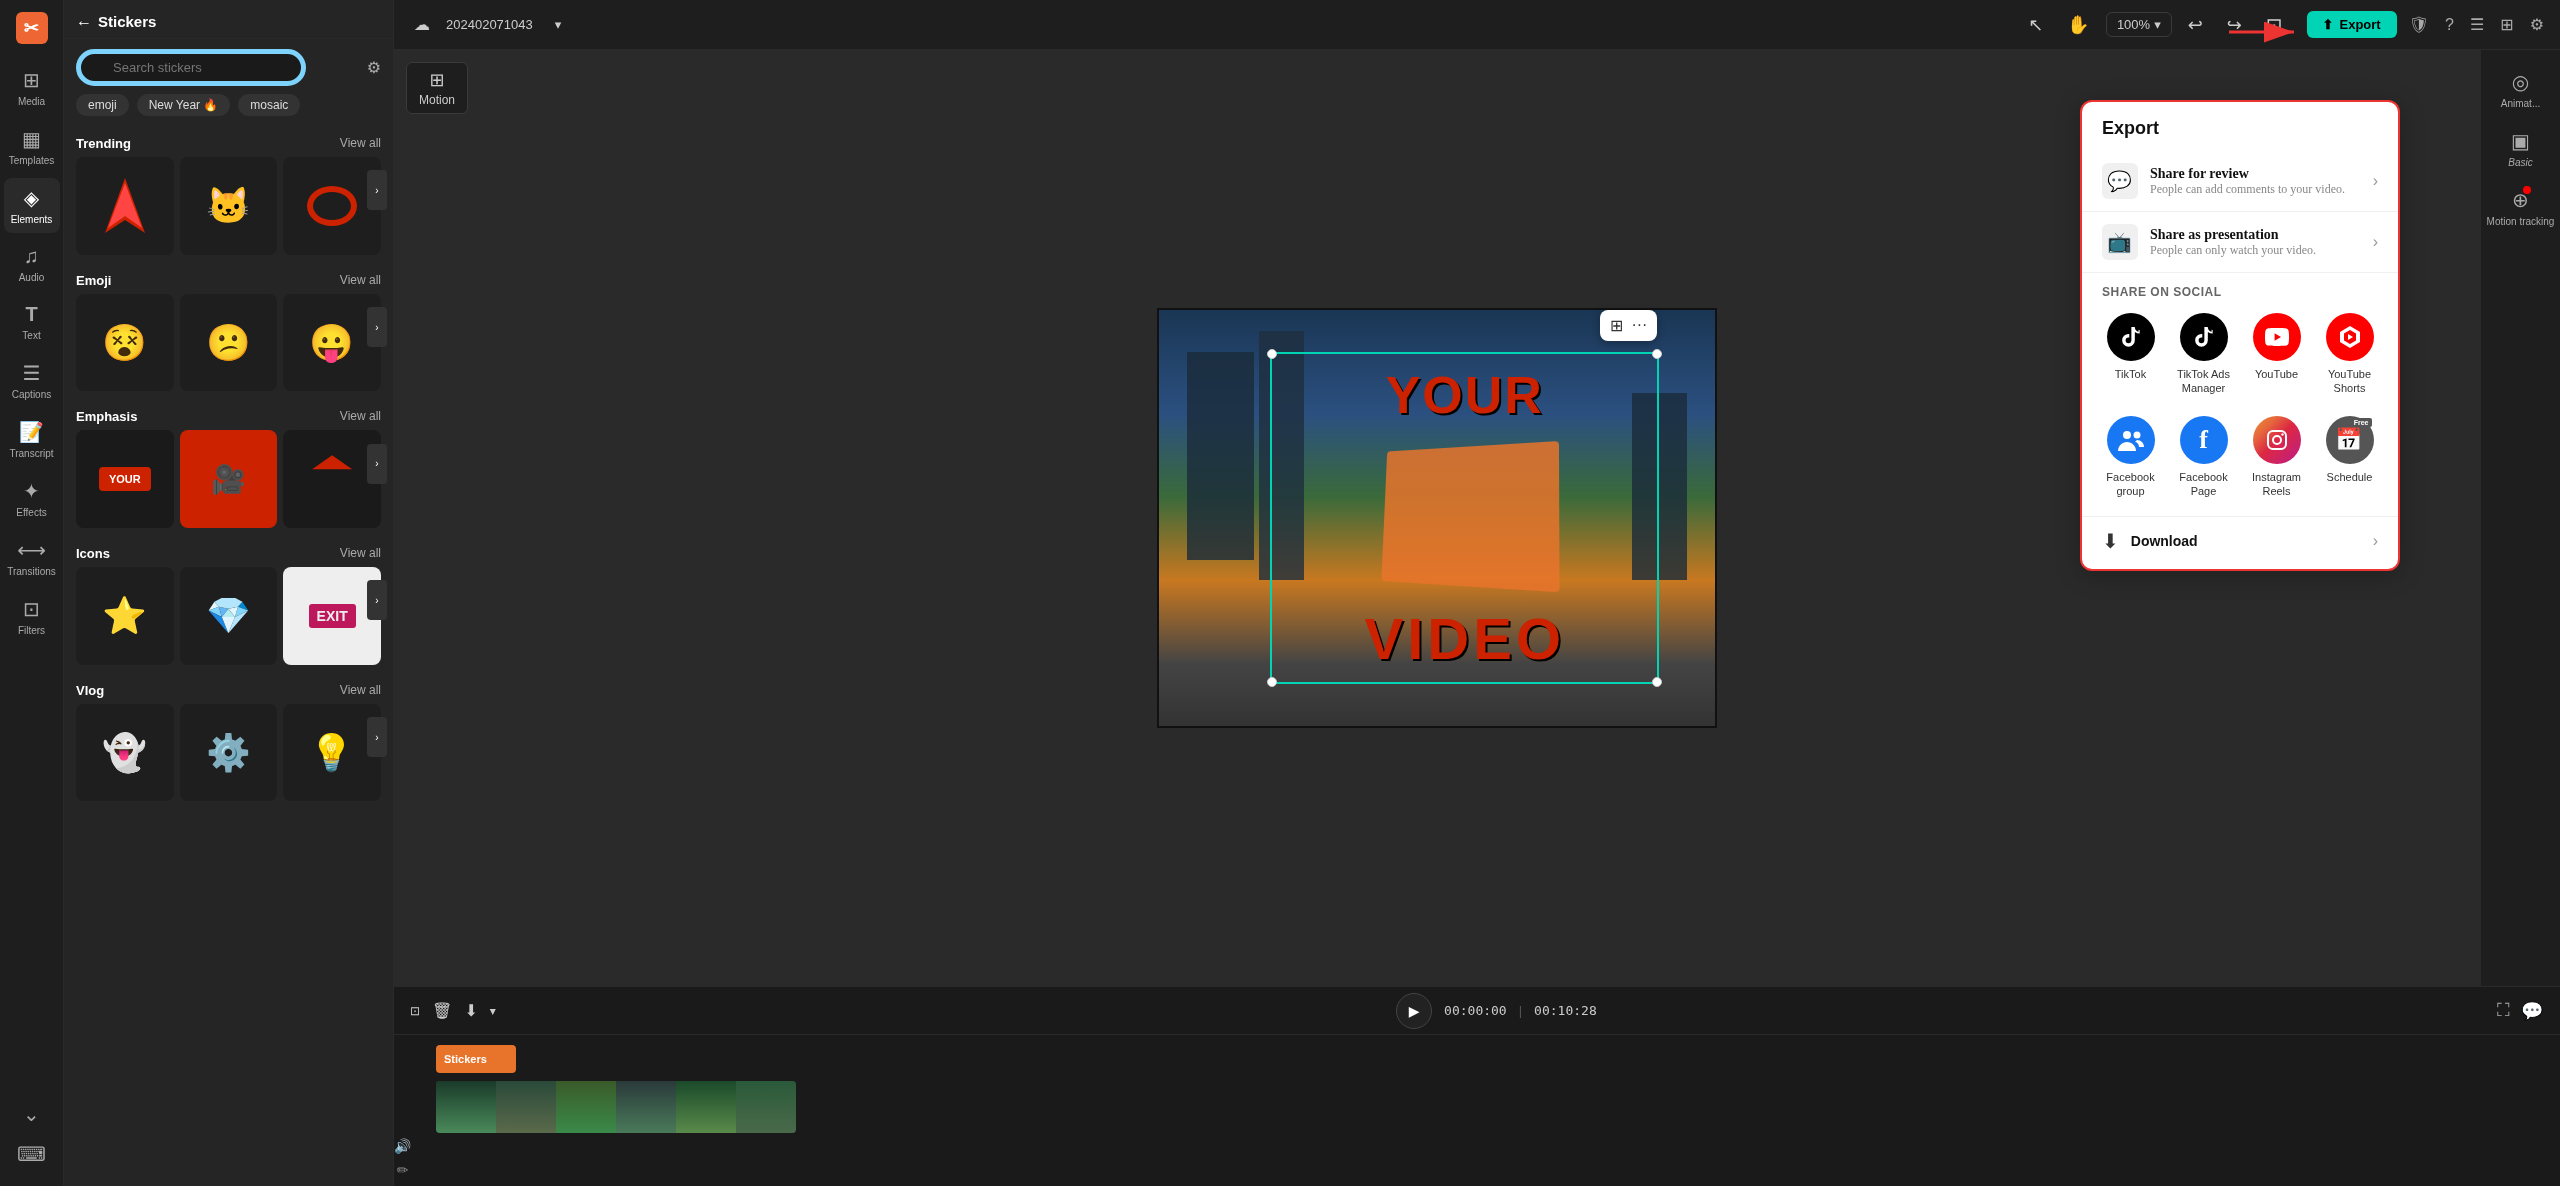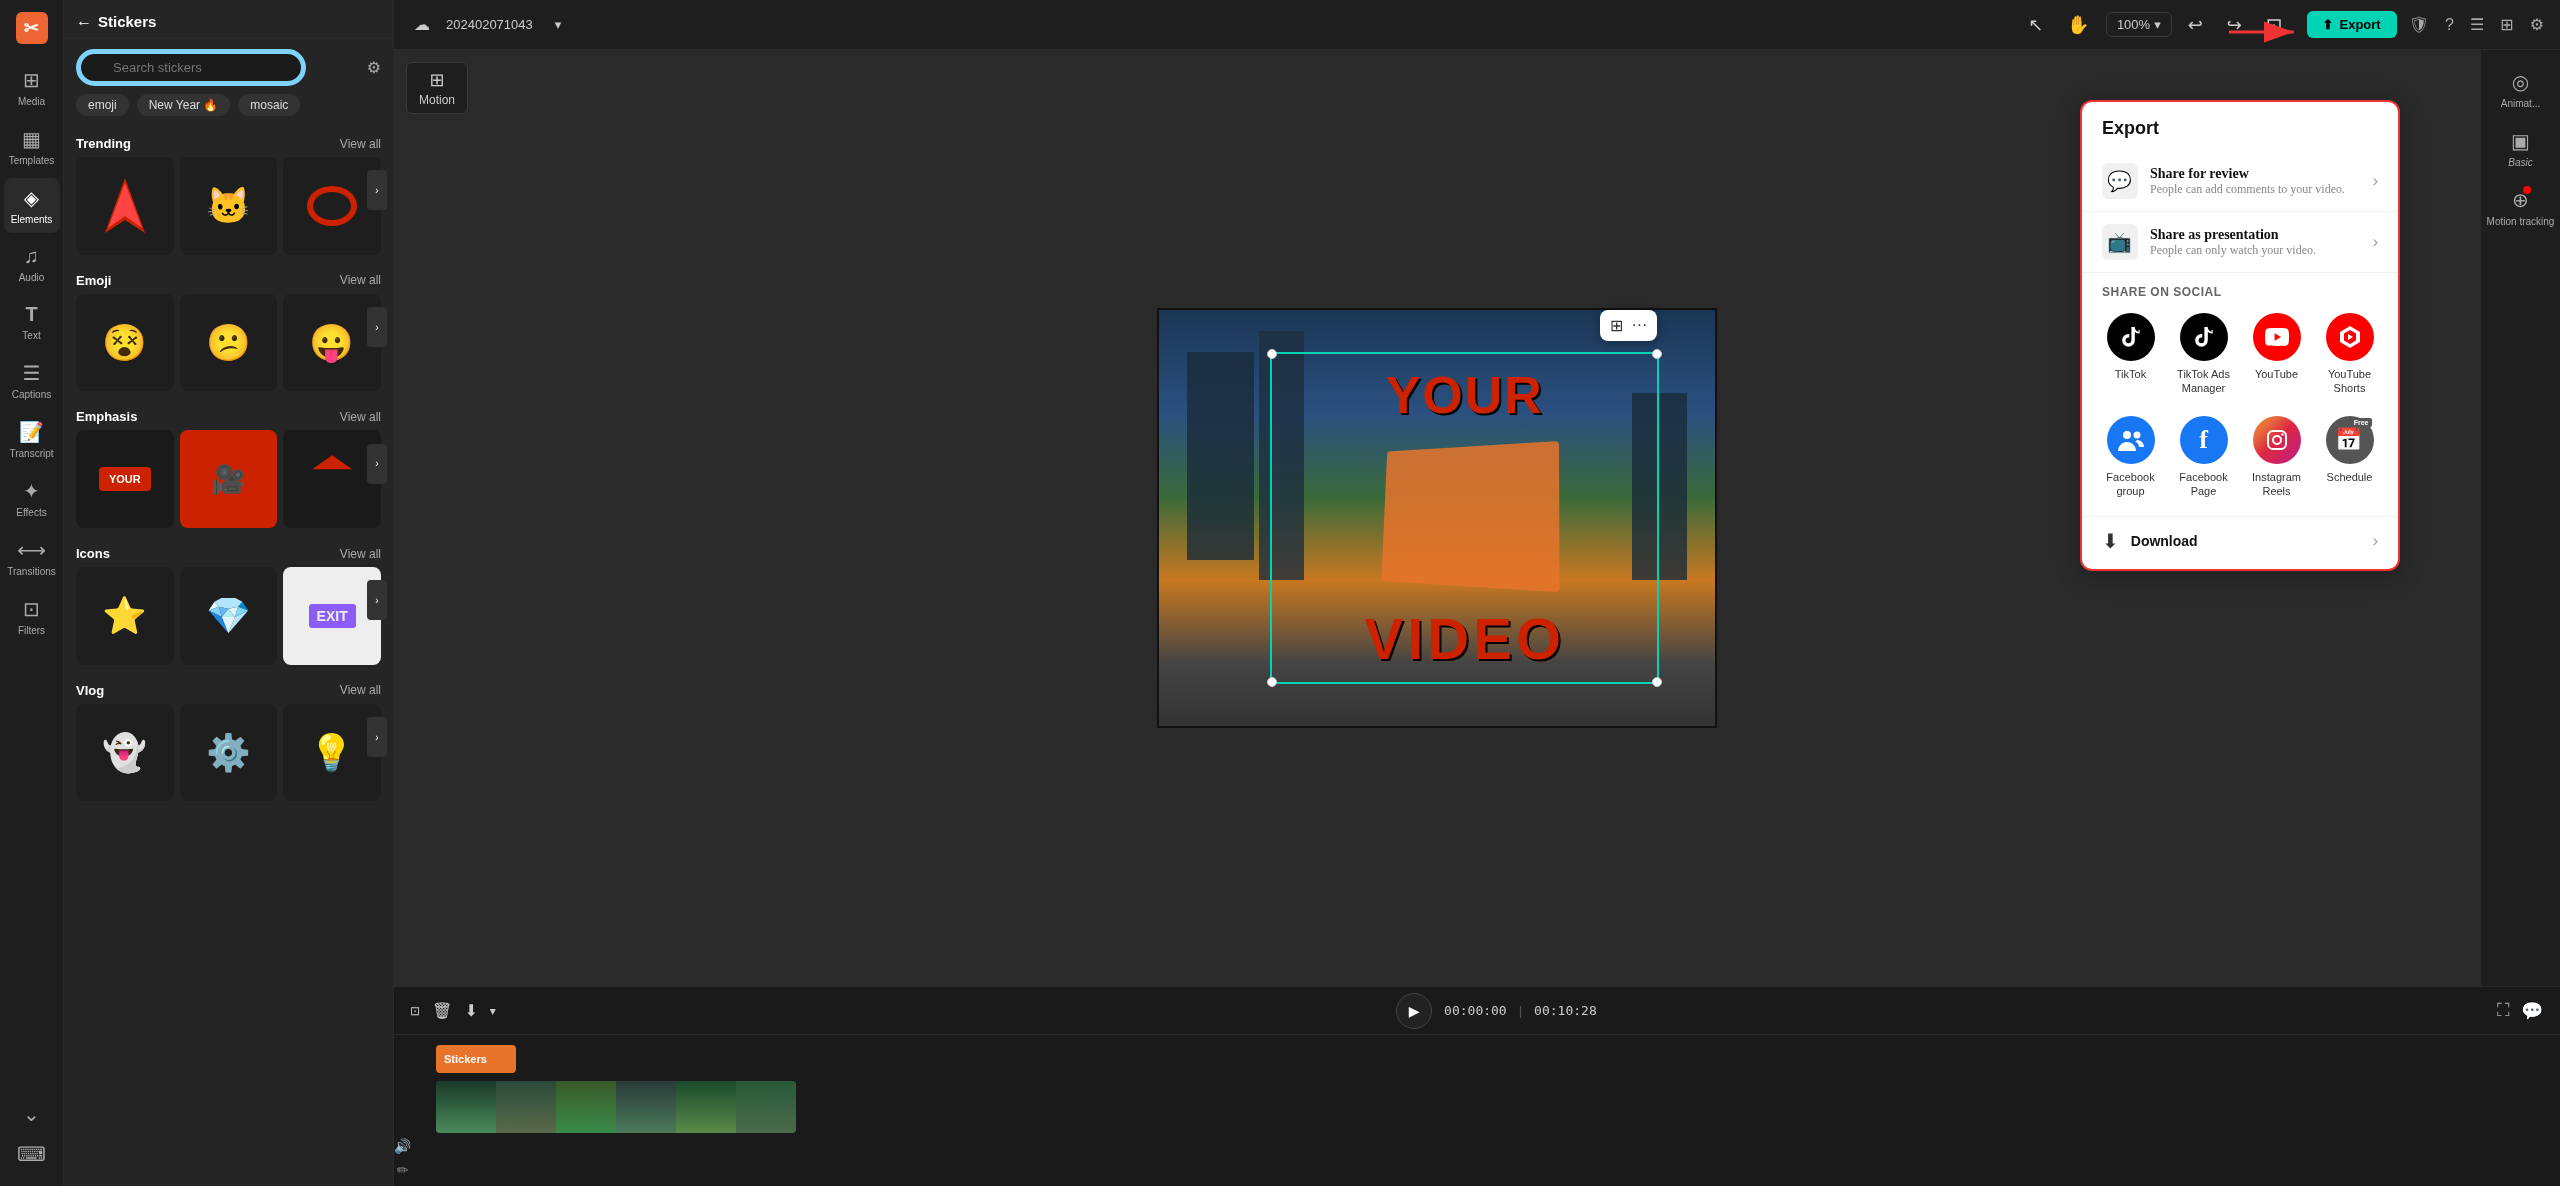--- a/index.html
+++ b/index.html
@@ -98,21 +98,20 @@
       cursor: pointer;
     }
     .sticker-panel-content {
       flex: 1;
       overflow-y: auto;
       padding: 0 12px 12px;
     }
     .sticker-section-header {
       display: flex;
       justify-content: space-between;
-      align-items: center;
       padding: 10px 0 6px;
     }
     .sticker-section-title { font-size: 13px; font-weight: 600; color: #fff; }
     .view-all { font-size: 12px; color: #aaa; cursor: pointer; }
     .sticker-grid {
       display: grid;
       grid-template-columns: repeat(3, 1fr);
       gap: 6px;
       margin-bottom: 8px;
     }
@@ -693,21 +692,21 @@
         <span class="view-all">View all</span>
       </div>
       <div class="sticker-grid">
         <div class="sticker-cell">
           <span class="sticker-emoji">⭐</span>
         </div>
         <div class="sticker-cell">
           <span class="sticker-emoji">💎</span>
         </div>
         <div class="sticker-cell" style="background:#eee;">
-          <div style="background:#8b5cf6;color:#eee;font-size:14px;font-weight:bold;padding:4px 8px;border-radius:3px;">EXIT</div>
+          <div style="background:#be185d;color:#eee;font-size:14px;font-weight:bold;padding:4px 8px;border-radius:3px;">EXIT</div>
         </div>
         <button class="sticker-nav-btn">›</button>
       </div>
     </div>
 
     <div class="section-with-nav">
       <div class="sticker-section-header">
         <span class="sticker-section-title">Vlog</span>
         <span class="view-all">View all</span>
       </div>

